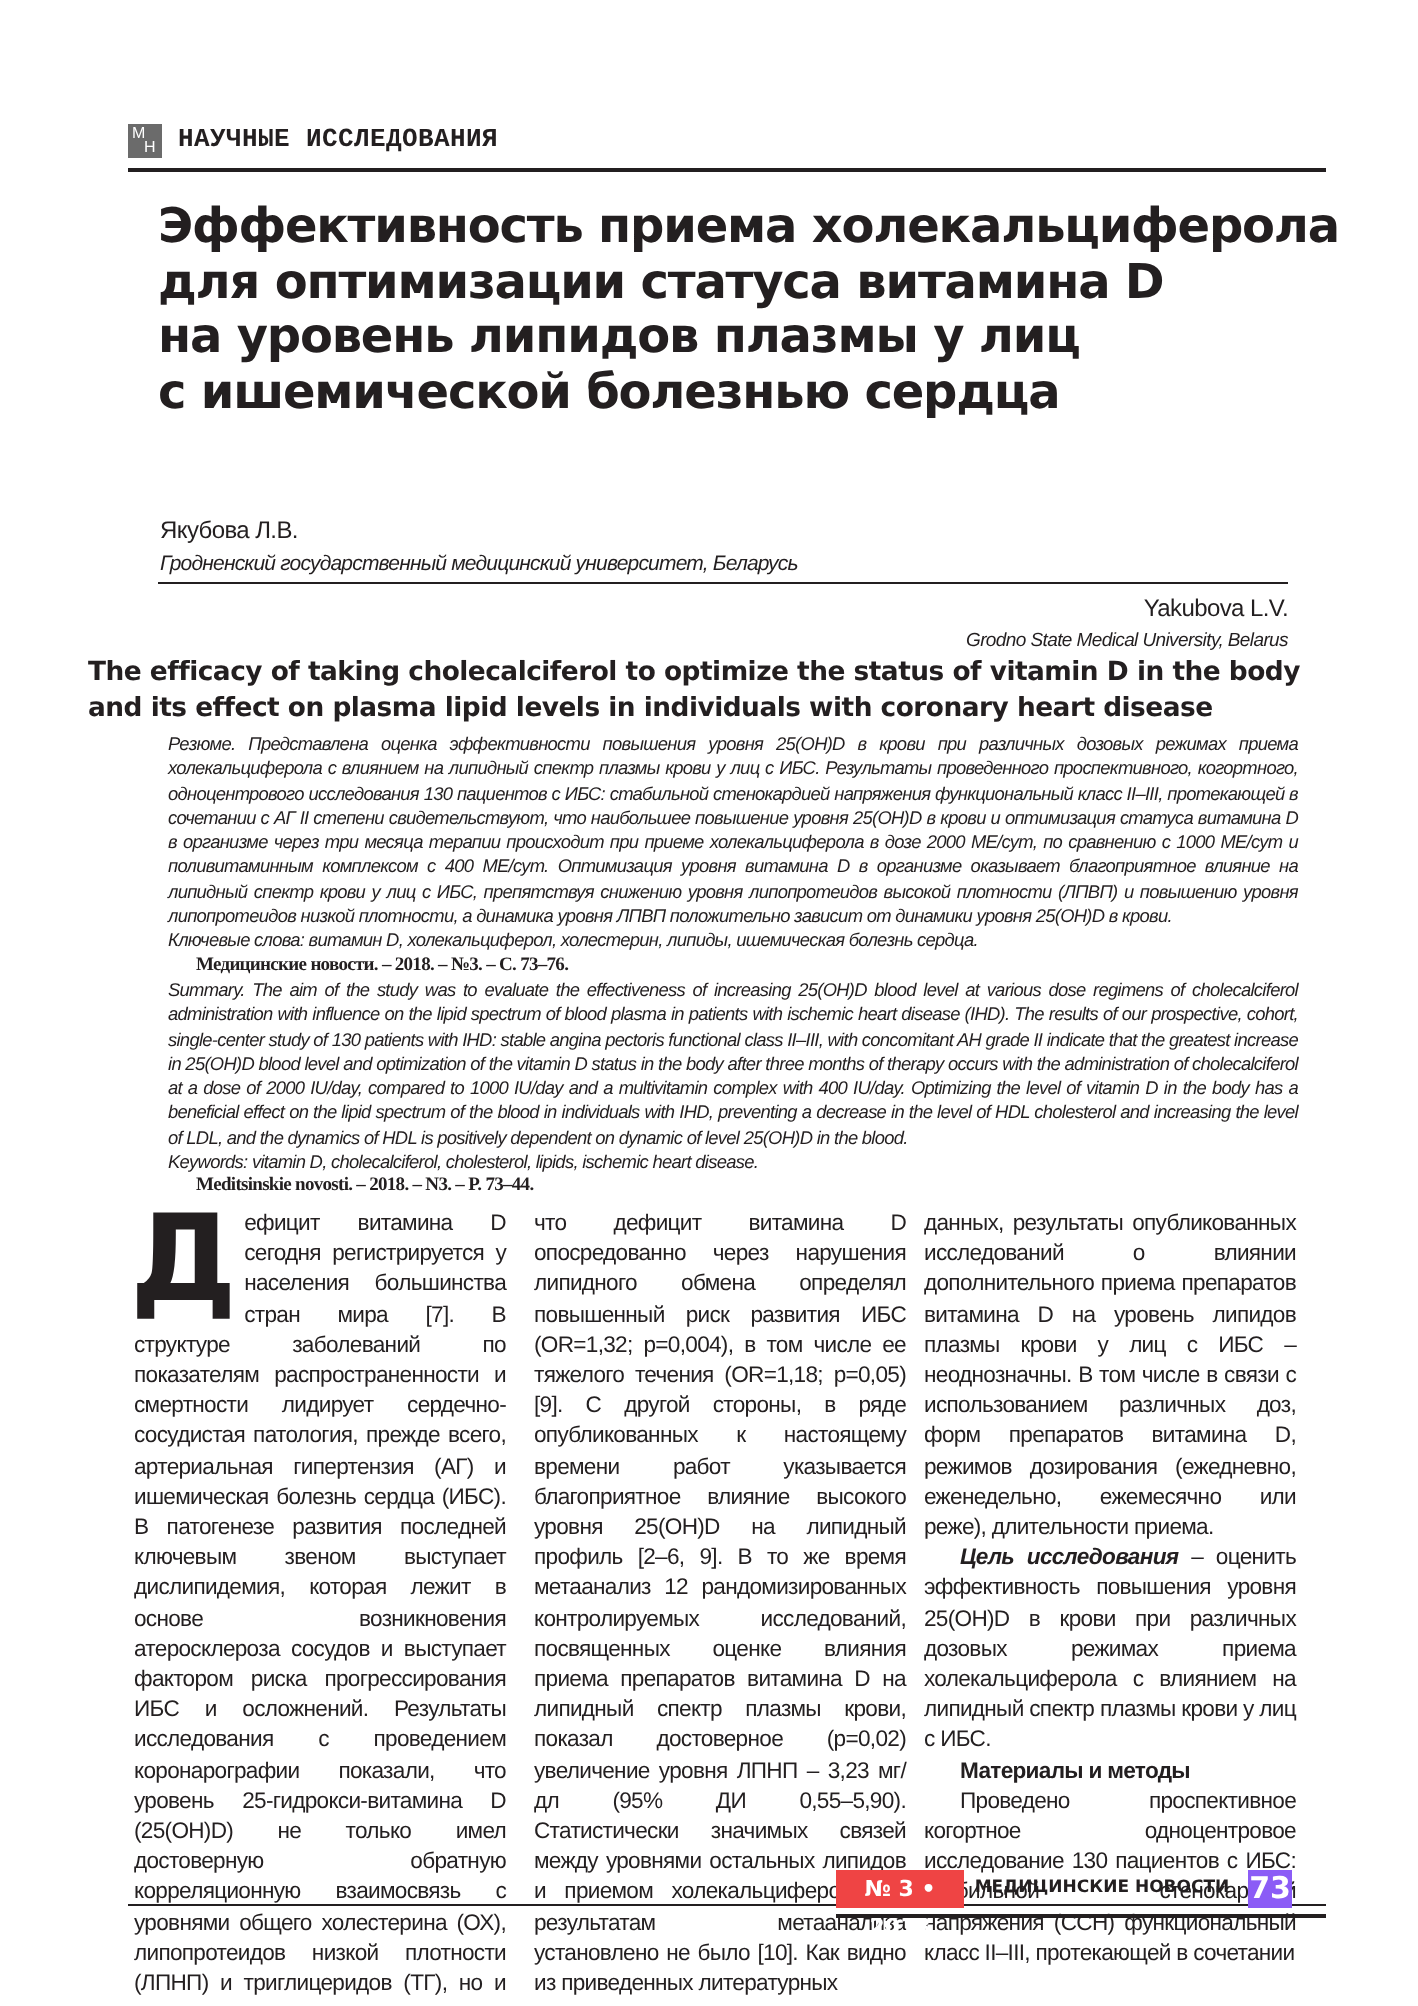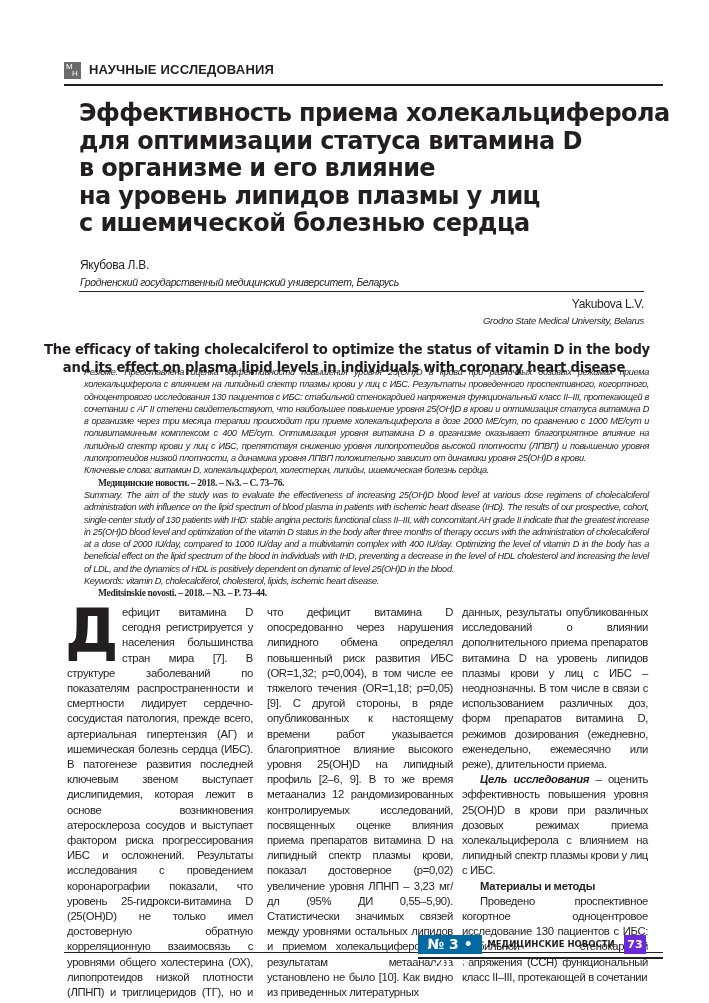--- a/index.html
+++ b/index.html
@@ -4,33 +4,33 @@
 <style>
   html, body { margin: 0; padding: 0; background: #ffffff; }
   body { width: 709px; height: 1003px; position: relative; overflow: hidden; color: #231f20; }
   .abs { position: absolute; }
   
   .section-header { left: 64px; top: 60px; width: 599px; height: 24px; border-bottom: 2px solid #231f20; }
   .mh-logo { left: 0; top: 2px; width: 17px; height: 17px; background: #6b6b6b; color: #fff;
     font-family: "Liberation Sans", sans-serif; font-size: 8px; line-height: 8px; }
   .mh-logo .m { position: absolute; left: 2px; top: 1px; }
   .mh-logo .h { position: absolute; left: 8px; top: 8px; }
-  .section-title { left: 25px; top: 2px; font-family: Liberation Sans, sans-serif; font-weight: bold;
+  .section-title { left: 25px; top: 2px; font-family: Liberation Mono, monospace; font-weight: bold;
     font-size: 13px; letter-spacing: 0.2px; }
   
   .title-ru { left: 79px; top: 100px; width: 590px; font-family: "DejaVu Sans", sans-serif; font-weight: bold;
     font-size: 24px; line-height: 27.5px; letter-spacing: -0.6px; }
   .title-ru div { white-space: nowrap; }
   .author-ru { left: 80px; top: 258px; font-family: "Liberation Sans", sans-serif; font-size: 12px; font-stretch: condensed; letter-spacing: -0.3px; }
   .affil-ru { left: 80px; top: 276px; font-family: "Liberation Sans", sans-serif; font-style: italic; font-size: 10.5px; letter-spacing: -0.4px; }
   .rule-mid { left: 79px; top: 291px; width: 565px; height: 1px; background: #231f20; }
   .author-en { right: 65px; top: 297px; font-family: "Liberation Sans", sans-serif; font-size: 12px; letter-spacing: -0.3px; text-align: right; }
   .affil-en { right: 65px; top: 315px; font-family: "Liberation Sans", sans-serif; font-style: italic; font-size: 9.5px; letter-spacing: -0.3px; text-align: right; }
-  .title-en { right: 65px; top: 328px; width: 600px; text-align: center; font-family: "DejaVu Sans", sans-serif; font-weight: bold;
-    font-size: 13.2px; line-height: 18px; letter-spacing: -0.25px; margin-top: 13px; }
+  .title-en { right: 65px; top: 328px; width: 600px; text-align: left; font-family: "DejaVu Sans", sans-serif; font-weight: bold;
+    font-size: 13.2px; line-height: 18px; letter-spacing: -0.25px; }
   .title-en div { white-space: nowrap; }
   
   .abstract { left: 84px; top: 366px; width: 565px; font-family: "Liberation Sans", sans-serif; font-style: italic;
     font-size: 9.2px; line-height: 12.3px; letter-spacing: -0.35px; text-align: justify; }
   .abstract b { font-weight: normal; }
   .cite { font-family: "Liberation Serif", serif; font-style: normal; font-weight: bold; font-size: 9.5px; padding-left: 14px; }
   .abstract p { margin: 0; }
   
   .col { top: 605px; width: 186px; font-family: "Liberation Sans", sans-serif; font-size: 11.3px; line-height: 15.2px;
     letter-spacing: -0.35px; text-align: justify; }
@@ -39,42 +39,41 @@
   .col2 { left: 267px; }
   .col3 { left: 462px; }
   .dropcap { float: left; font-family: "DejaVu Sans", sans-serif; font-weight: bold; font-size: 60px; line-height: 46px;
     margin: 2px 4px 0 -2px; }
   .indent { text-indent: 18px; }
   .subhead { font-weight: bold; text-indent: 18px; }
   .boldital { font-weight: bold; font-style: italic; }
   
   .footer-rule { left: 64px; top: 952px; width: 599px; height: 1px; background: #231f20; }
   .footer-rule2 { left: 418px; top: 952px; width: 245px; height: 2px; background: #231f20; top: 957px; }
-  .footer-issue { left: 418px; top: 935px; width: 64px; height: 19px; background: #0369a1; color: #fff;
-    font-family: "DejaVu Sans", sans-serif; font-weight: bold; font-size: 14px; line-height: 19px; text-align: center; }
+  .footer-issue { left: 418px; top: 935px; width: 64px; height: 19px; background: #ef4444; color: #fff;
+    font-family: "DejaVu Sans", sans-serif; font-weight: bold; font-size: 11px; line-height: 19px; text-align: center; }
   .footer-journal { left: 482px; top: 935px; width: 138px; height: 19px; color: #231f20;
     font-family: "DejaVu Sans", sans-serif; font-weight: bold; font-size: 8.5px; line-height: 19px; text-align: center; }
-  .footer-page { left: 624px; top: 935px; width: 22px; height: 19px; background: #6d28d9; color: #fff;
-    font-family: "DejaVu Sans", sans-serif; font-weight: bold; font-size: 11px; line-height: 19px; text-align: center; }
+  .footer-page { left: 624px; top: 935px; width: 22px; height: 19px; background: #8b5cf6; color: #fff;
+    font-family: "DejaVu Sans", sans-serif; font-weight: bold; font-size: 15px; line-height: 19px; text-align: center; }
 </style>
 </head>
 <body>
 
 <div class="abs section-header">
   <div class="abs mh-logo">
     <span class="m">М</span>
     <span class="h">Н</span>
   </div>
   <div class="abs section-title">НАУЧНЫЕ ИССЛЕДОВАНИЯ</div>
 </div>
 
 <div class="abs title-ru">
   <div>Эффективность приема холекальциферола</div>
   <div>для оптимизации статуса витамина D</div>
-  <div>в организме и его влияние</div>
   <div>на уровень липидов плазмы у лиц</div>
   <div>с ишемической болезнью сердца</div>
 </div>
 
 <div class="abs author-ru">Якубова Л.В.</div>
 <div class="abs affil-ru">Гродненский государственный медицинский университет, Беларусь</div>
 <div class="abs rule-mid"></div>
 
 <div class="abs author-en">Yakubova L.V.</div>
 <div class="abs affil-en">Grodno State Medical University, Belarus</div>

